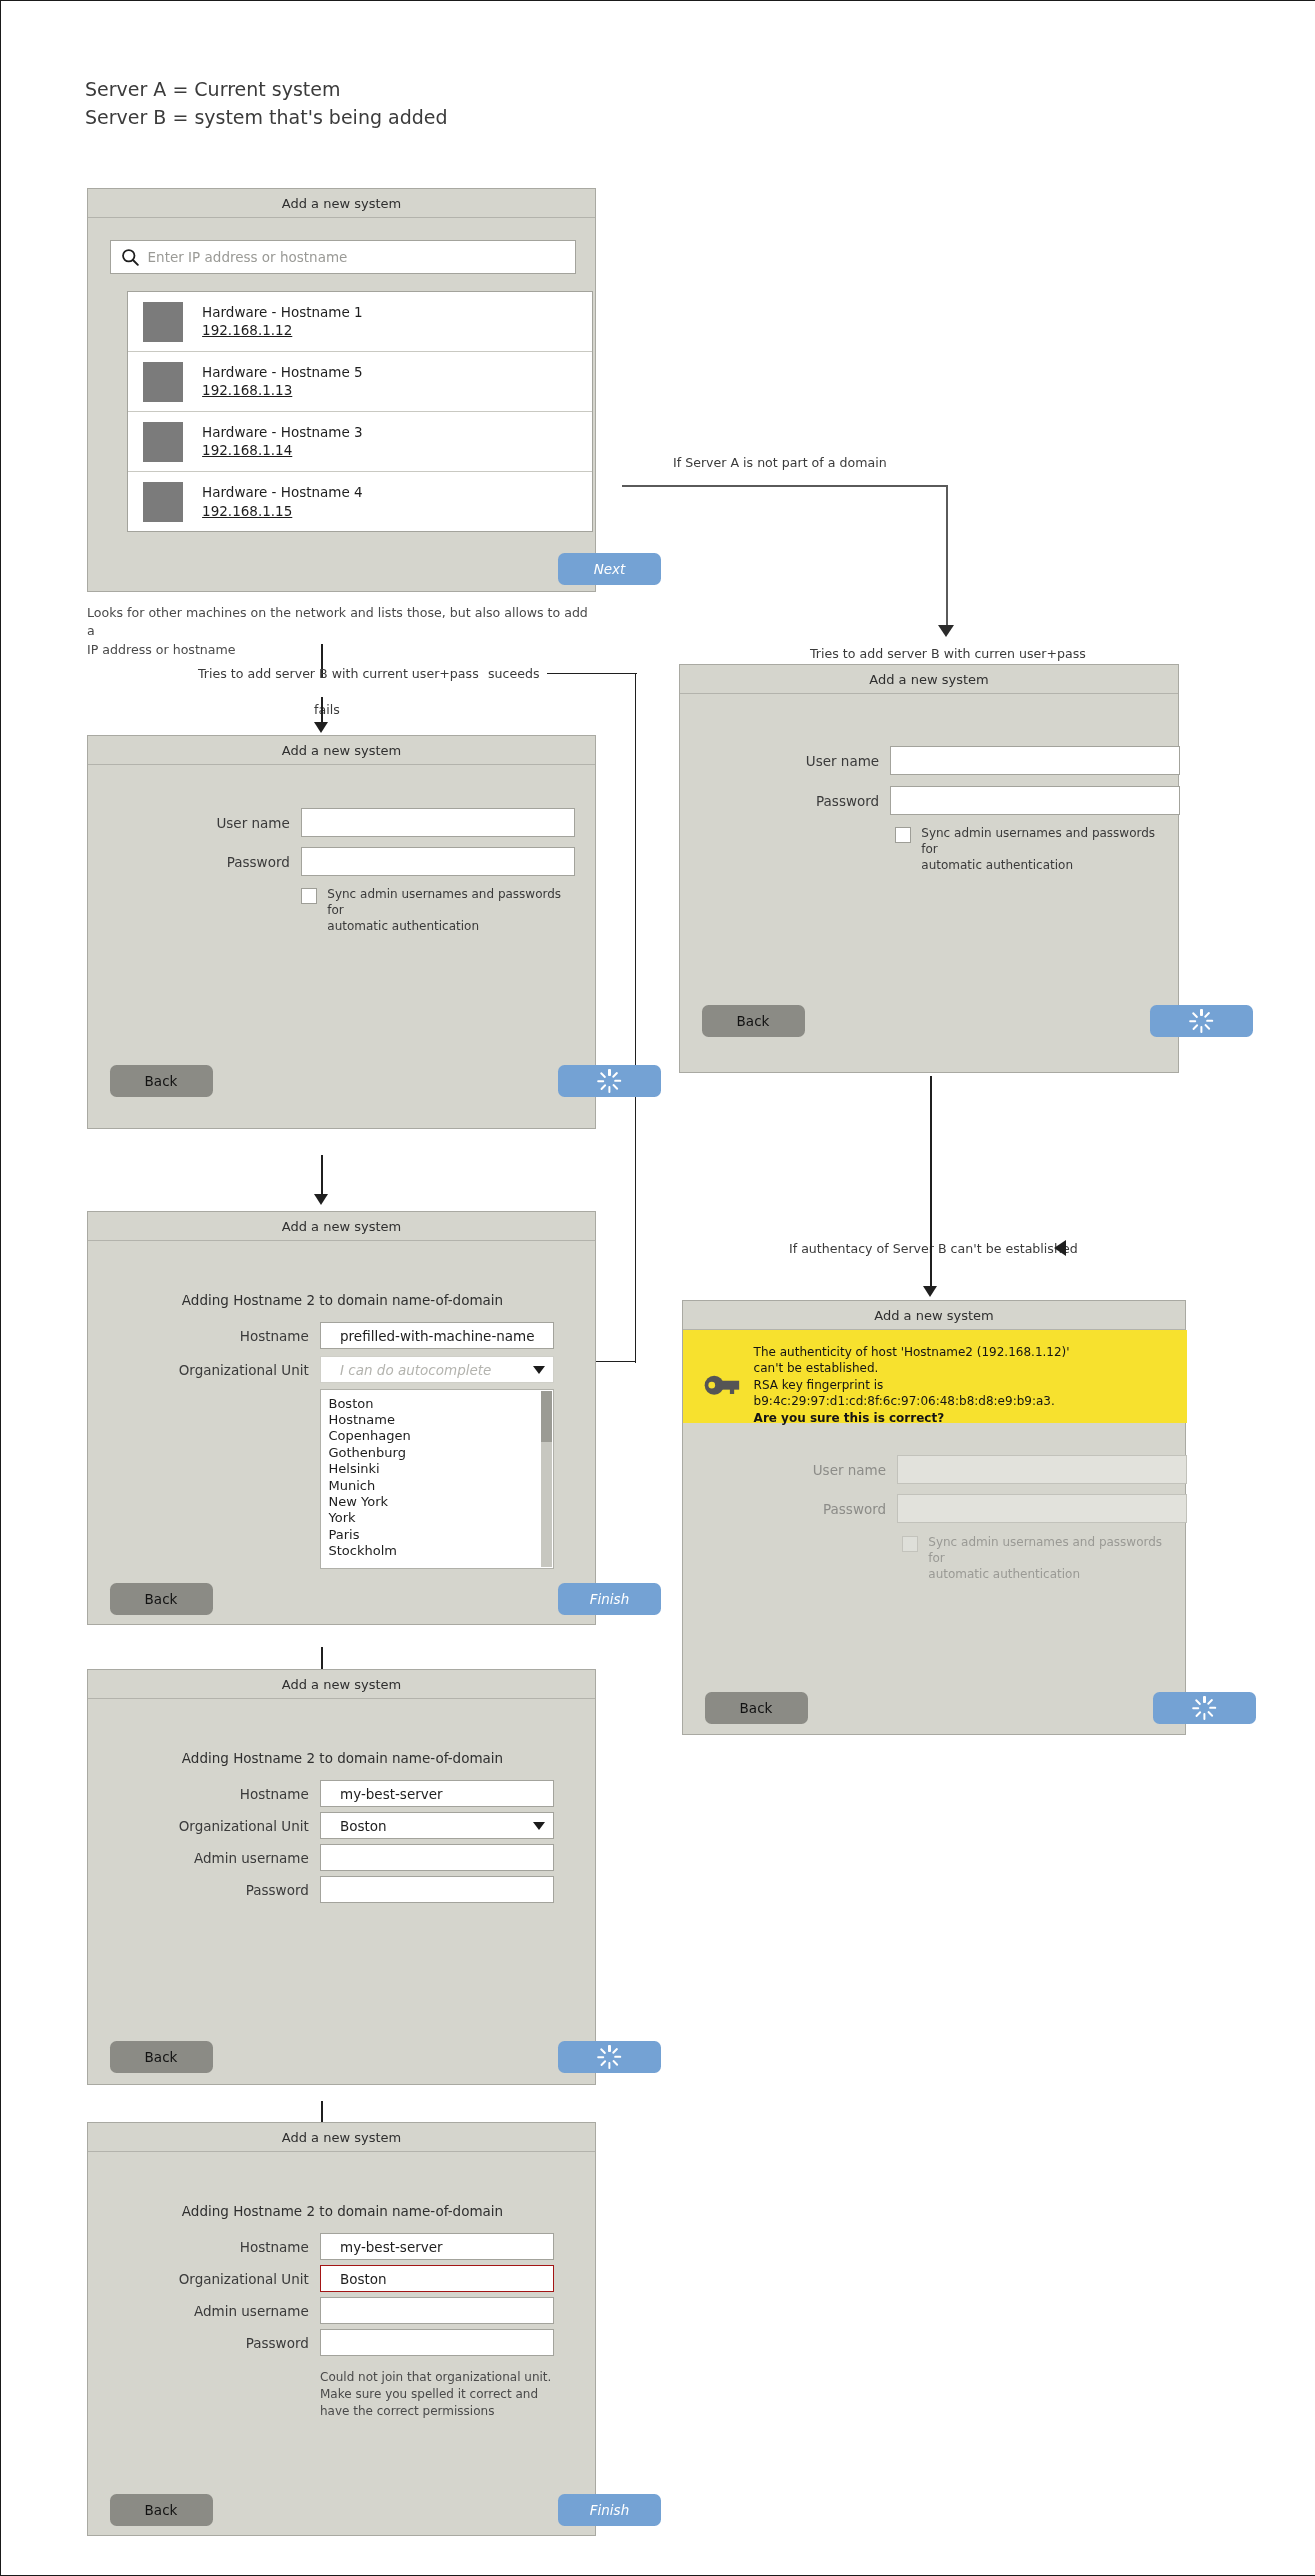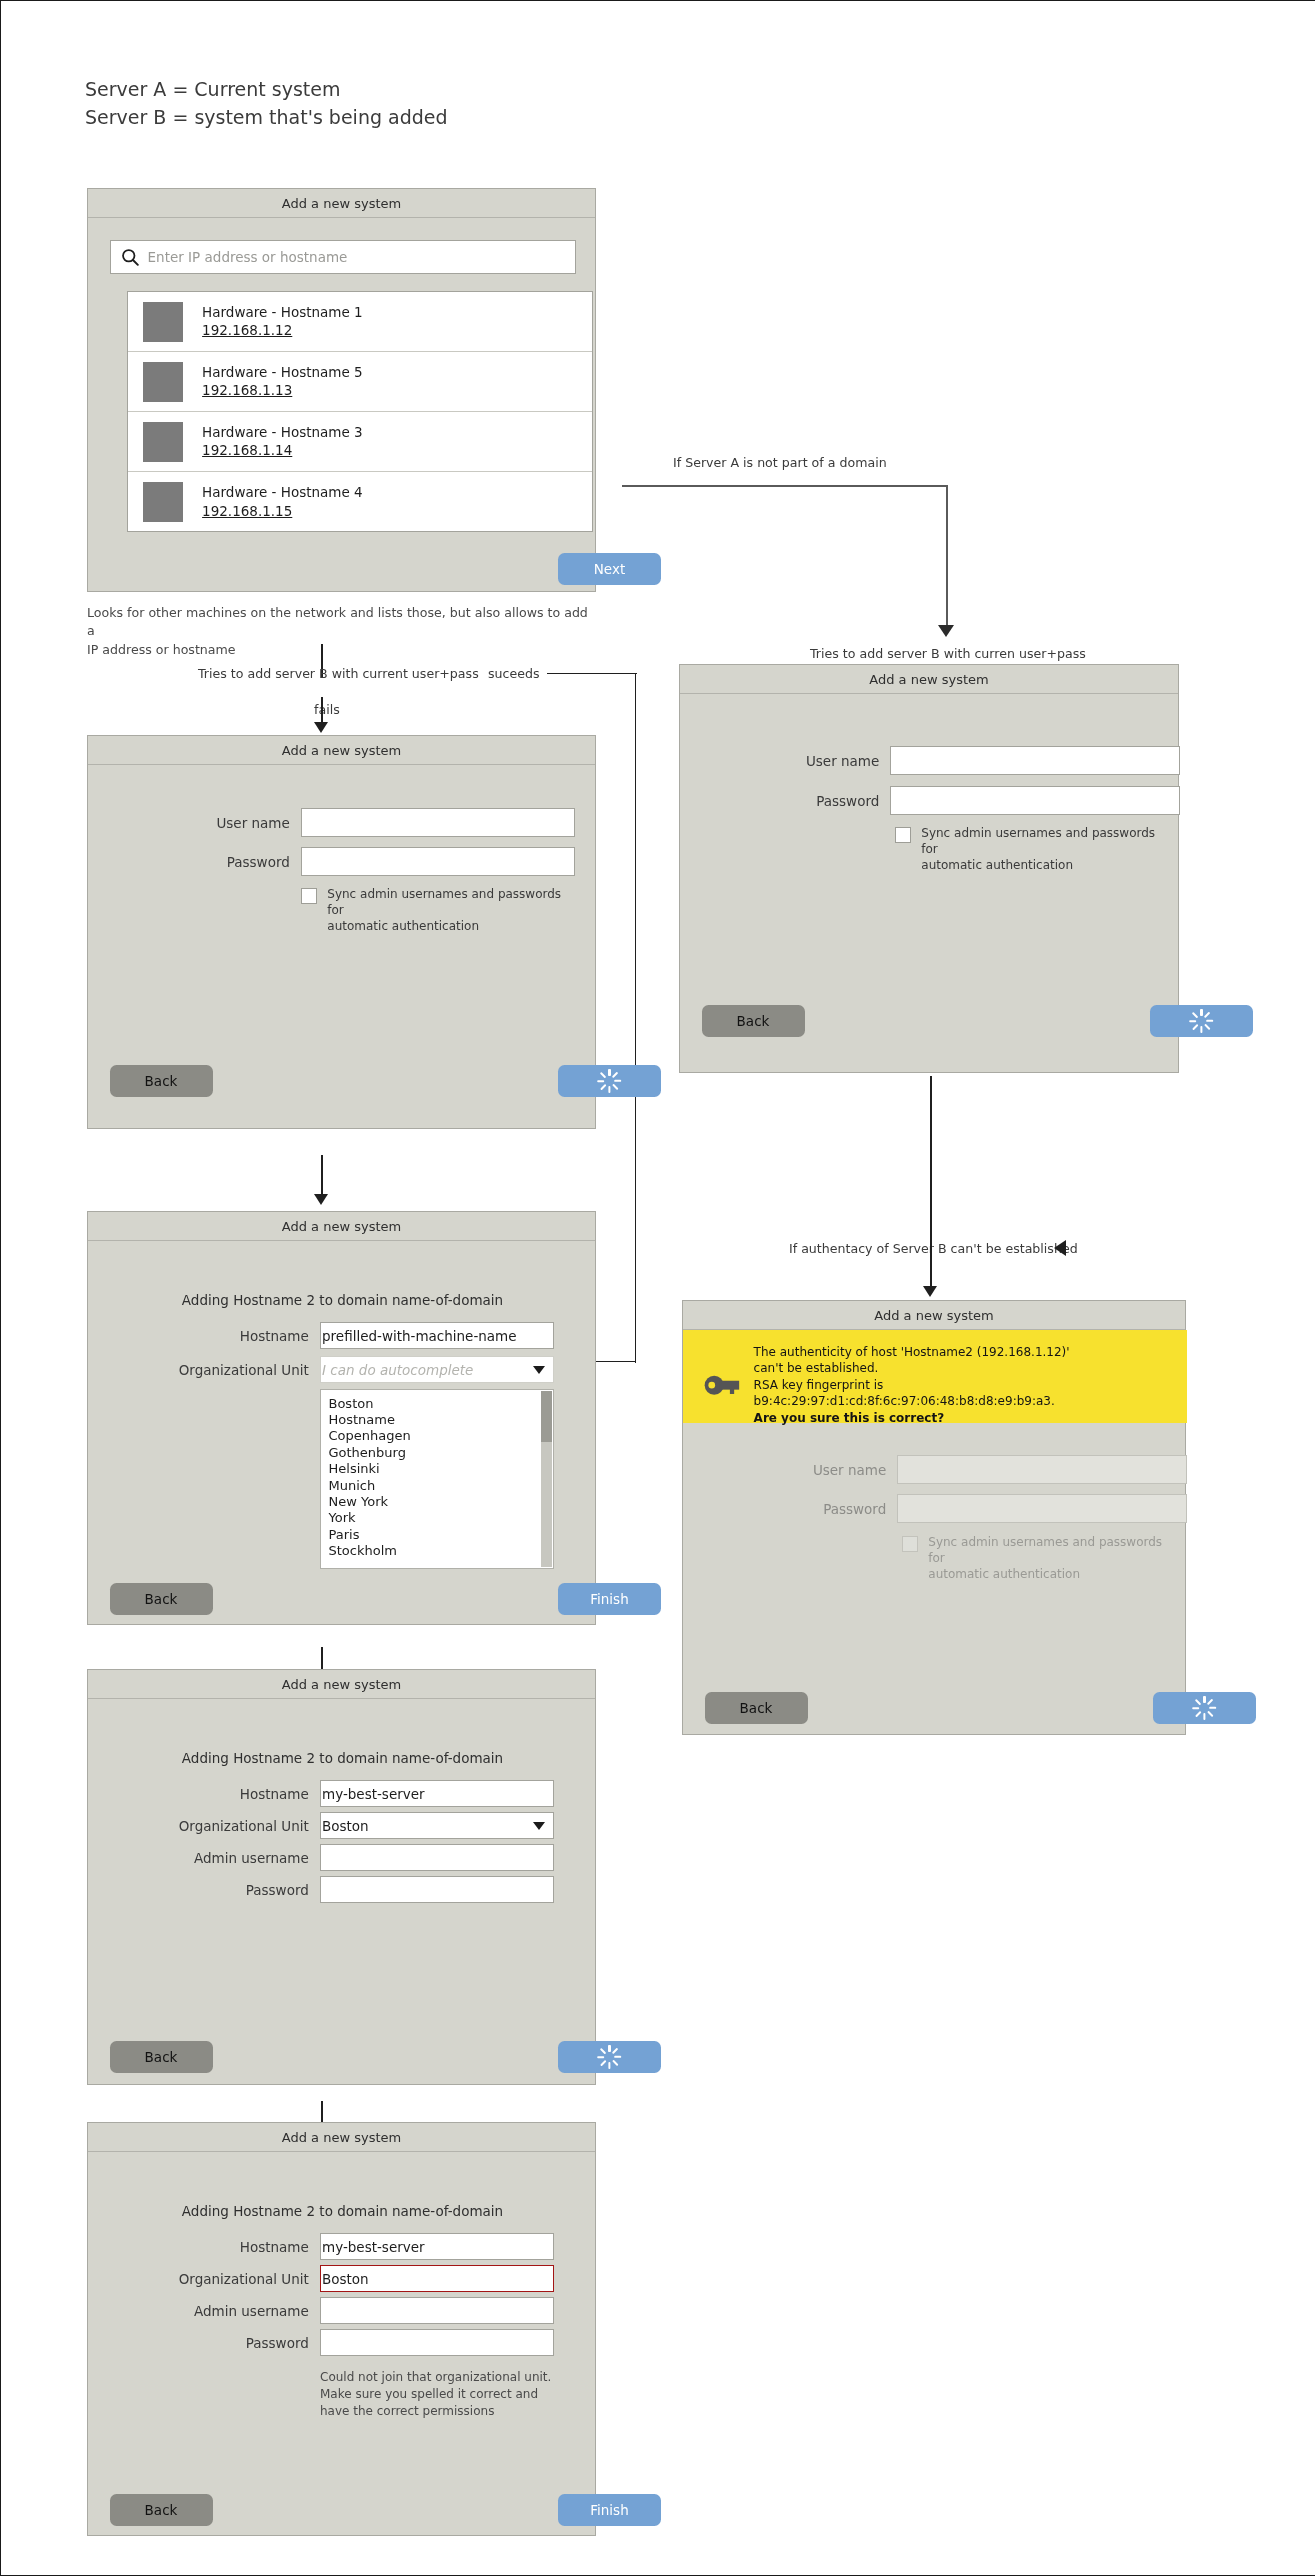--- a/index.html
+++ b/index.html
@@ -74,42 +74,42 @@
 
   
   .btn{
     position:absolute;
     border-radius:6.5px;
     display:flex;align-items:center;justify-content:center;
     font-size:13.5px;
     box-sizing:border-box;
     user-select:none;
   }
-  .btn-primary{background:#74a2d4;color:#ffffff;}
+  .btn-primary{background:#74a2d4;color:#ffffff;font-style:italic;}
   .btn-back{background:#8b8b85;color:#121212;}
 
   
   .spinner{position:relative;width:24px;height:24px;}
   .spinner i{
     position:absolute;left:50%;top:50%;
     width:2.4px;height:6.5px;background:#ffffff;border-radius:0.9px;
     transform-origin:50% 12px;
     margin-left:-1.2px;margin-top:-12px;
   }
 
   
   .frow{position:absolute;display:flex;align-items:center;}
   .flabel{
     font-size:13.5px;color:#3a3a3a;text-align:right;
     padding-right:11.2px;box-sizing:border-box;
   }
   .flabel.dim{color:#8c8c88;}
   .finput{
     background:#ffffff;border:0.9px solid #a3a39c;box-sizing:border-box;
-    display:flex;align-items:center;padding-left:1px;
+    display:flex;align-items:center;padding-left:19px;
     font-size:13.5px;color:#1d1d1d;
   }
   .finput.plain{border:0.9px solid #cfcfc8;}
   .finput.disabled{background:#e2e2dc;border:0.9px solid #c2c2bb;}
   .finput.error{border:1.9px solid #a31515;}
   .finput .ph{color:#b3b3ae;font-style:italic;}
 
   
   .caret{
     margin-left:auto;margin-right:8.4px;

